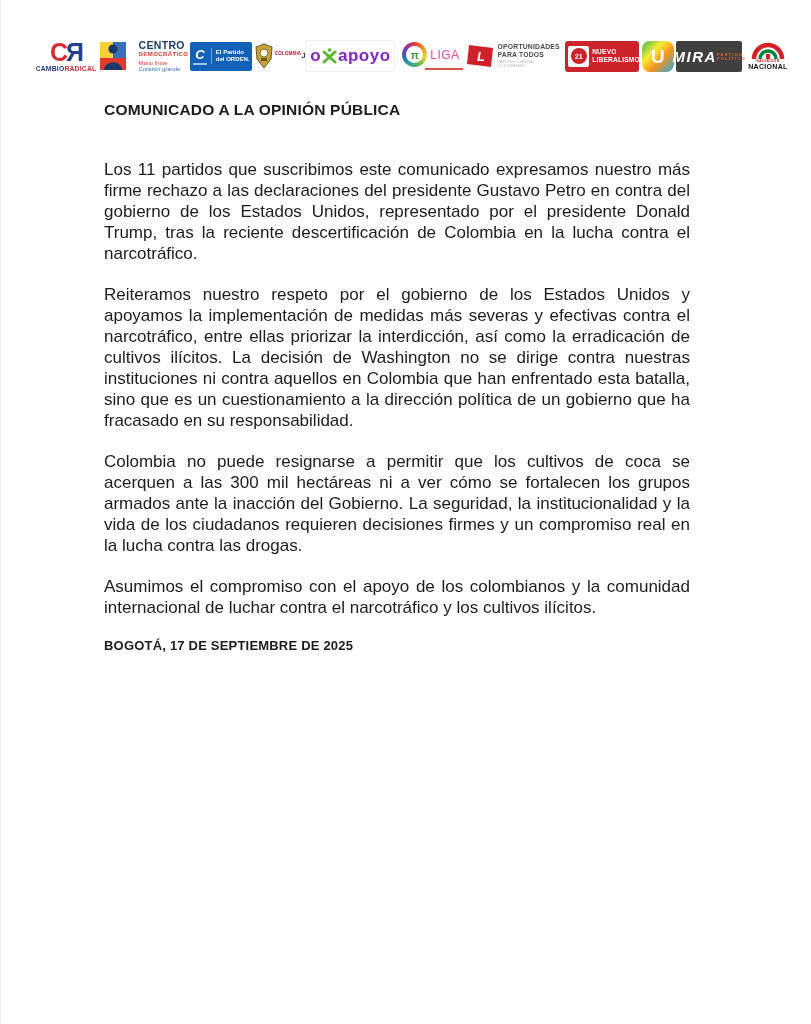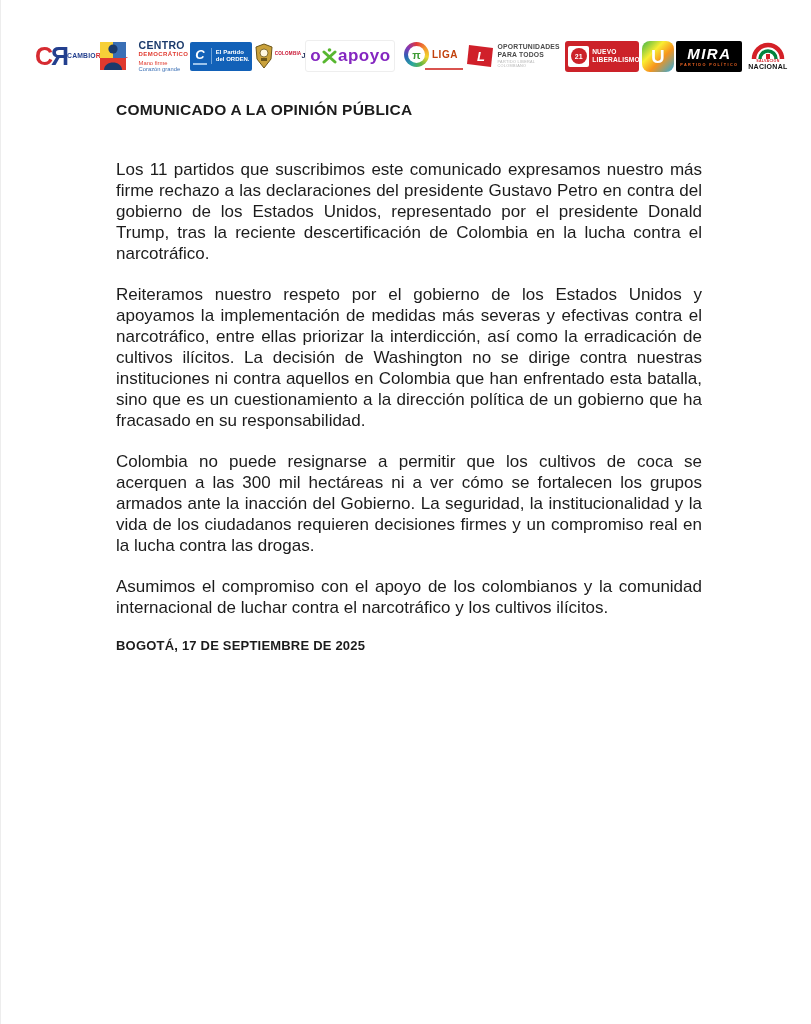--- a/index.html
+++ b/index.html
@@ -11,21 +11,21 @@
     position:relative;width:810px;height:1024px;background:#ffffff;
     border-left:1px solid #ededed;overflow:hidden;
   }
   
   .logo-strip{
     position:absolute;top:36px;left:34px;width:756px;height:40px;
     display:flex;align-items:center;justify-content:space-between;
   }
   .logo{display:flex;align-items:center;flex-shrink:0;}
   
-  .cr{flex-direction:row;width:62px;line-height:1;justify-content:space-between;}
+  .cr{flex-direction:column;width:62px;line-height:1;justify-content:space-between;}
   .cr-mono{font-weight:900;font-size:25px;letter-spacing:-2px;}
   .cr-c{color:#d62b31;}
   .cr-r{color:#233f8e;}
   .cr-cap{font-size:6.8px;font-weight:800;margin-top:1px;letter-spacing:.2px;}
   .cr-cap .b{color:#233f8e;} .cr-cap .r{color:#d62b31;}
   
   .cd{width:88px;gap:13px;}
   .cd-icon{width:26px;height:28px;flex-shrink:0;}
   .cd-text{display:flex;flex-direction:column;line-height:1.05;}
   .cd-l1{font-size:10.5px;font-weight:800;color:#1b3a6b;letter-spacing:.3px;}
@@ -52,21 +52,21 @@
   .ox-txt{font-size:17px;font-weight:800;color:#8426c0;letter-spacing:.5px;}
   .ox-x{width:15px;height:16px;margin:0 1px;}
   
   .lg{width:66px;flex-direction:column;align-items:center;}
   .lg-row{display:flex;align-items:center;gap:3px;}
   .lg-circle{width:25px;height:25px;border-radius:50%;
       background:conic-gradient(#e23a3a,#f2932d,#f2d52d,#62b544,#2aa7a0,#2a64b5,#8436b5,#e23a3a);
       display:flex;align-items:center;justify-content:center;}
   .lg-inner{width:17px;height:17px;border-radius:50%;background:#fff;color:#3f9c35;
       font-size:11px;font-weight:800;display:flex;align-items:center;justify-content:center;}
-  .lg-label{font-size:10px;font-weight:700;color:#c2410c;letter-spacing:.5px;}
+  .lg-label{font-size:12px;font-weight:400;color:#ec4899;letter-spacing:.5px;}
   .lg-sub{width:38px;height:2px;background:#d9534f;margin-top:1px;margin-left:26px;}
   
   .op{width:96px;gap:3px;}
   .op-flag{width:28px;height:26px;flex-shrink:0;}
   .op-text{display:flex;flex-direction:column;line-height:1.15;}
   .op-l{font-size:6.8px;font-weight:800;color:#4a4a4a;letter-spacing:.2px;}
   .op-sub{font-size:3.8px;color:#b5b5b5;letter-spacing:.3px;margin-top:1px;}
   
   .nl{width:74px;height:31px;background:#cc2229;border-radius:3px;
       display:flex;align-items:center;gap:3px;padding:0 3px;box-sizing:border-box;}
@@ -74,32 +74,32 @@
       display:flex;align-items:center;justify-content:center;flex-shrink:0;}
   .nl-circ{width:16px;height:16px;border-radius:50%;background:#cc2229;color:#fff;
       font-size:7px;font-weight:800;display:flex;align-items:center;justify-content:center;}
   .nl-text{color:#fff;font-size:6.6px;font-weight:800;line-height:1.2;letter-spacing:.2px;}
   
   .pu{width:32px;height:31px;border-radius:8px;
       background:linear-gradient(135deg,#3db54a 0%,#f9ed32 35%,#f7941d 60%,#27aae1 100%);
       display:flex;align-items:center;justify-content:center;}
   .pu-u{color:#fff;font-size:19px;font-weight:900;line-height:1;text-shadow:0 0 1px rgba(0,0,0,.15);}
   
-  .mi{width:66px;height:31px;background:#000000;border-radius:2px;
-      flex-direction:column;align-items:center;justify-content:center;display:flex;}
+  .mi{width:66px;height:31px;background:#404040;border-radius:2px;
+      flex-direction:row;align-items:center;justify-content:center;display:flex;}
   .mi-label{color:#fff;font-size:15px;font-weight:800;font-style:italic;letter-spacing:1.5px;line-height:1;}
   .mi-sub{color:#f26522;font-size:3.8px;font-weight:700;letter-spacing:1.4px;margin-top:2px;}
   
   .sn{width:46px;flex-direction:column;align-items:center;line-height:1;}
   .sn-arch{width:34px;height:17px;}
   .sn-l1{font-size:3.6px;font-weight:800;color:#d42027;letter-spacing:.3px;margin-top:1px;}
   .sn-l2{font-size:7px;font-weight:900;color:#111;letter-spacing:.3px;}
   
   .doc{
-    position:absolute;left:115px;top:101px;width:586px;color:#1c1c1c;
+    position:absolute;left:103px;top:101px;width:586px;color:#1c1c1c;
   }
   .doc-title{
     font-size:15.5px;font-weight:700;letter-spacing:.2px;margin:0 0 40px 0;
   }
   .doc p{
     font-size:17px;line-height:21px;text-align:justify;margin:0 0 20px 0;
   }
   .doc-date{
     font-size:13px;font-weight:700;margin-top:20px;letter-spacing:.2px;
   }

